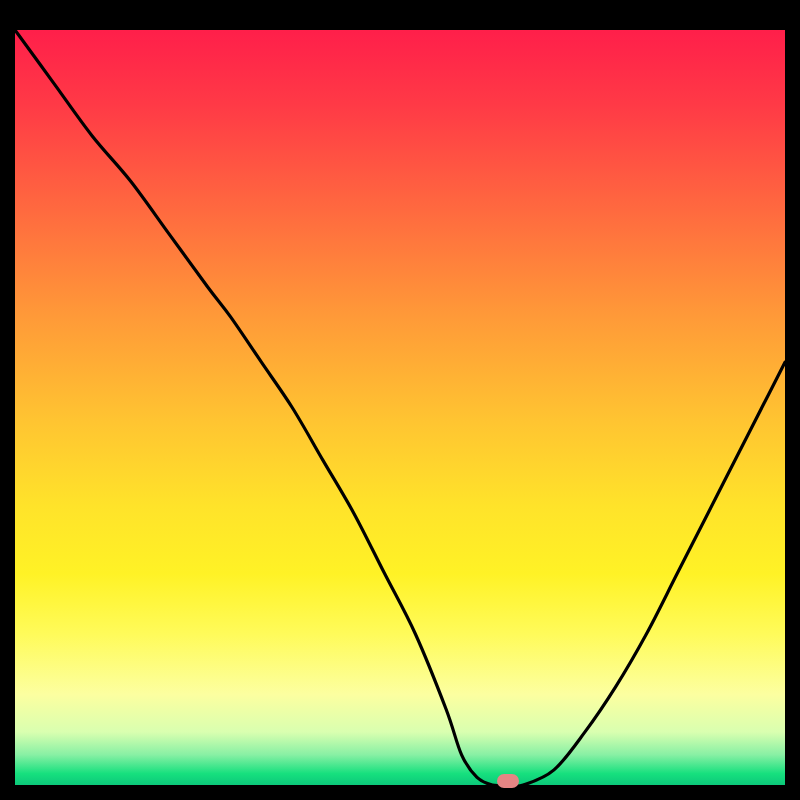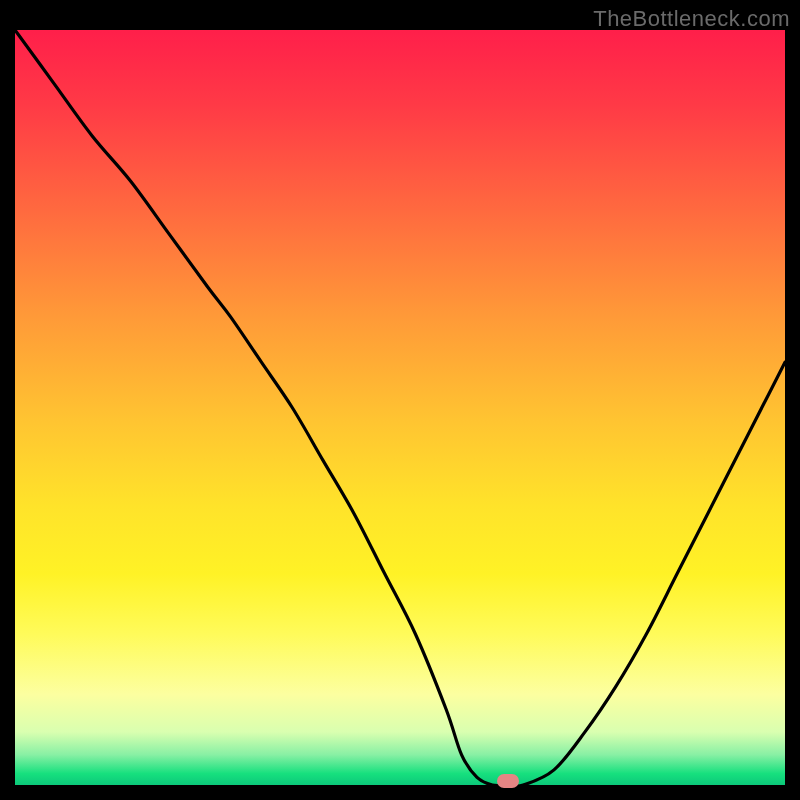--- a/index.html
+++ b/index.html
@@ -64,21 +64,20 @@
     background: #e58584;
     border-radius: 7px;
     transform: translate(-50%, -50%);
   }
 </style>
 </head>
 <body>
 
 <div class="frame">
 
-  <div class="watermark">TheBottleneck.com</div>
 
   <div class="plot">
     <div class="gradient"></div>
 
     <svg class="curve" viewBox="0 0 770 755" preserveAspectRatio="none">
       <path id="curve-path" fill="none" stroke="#000" stroke-width="3.2" stroke-linejoin="round" stroke-linecap="round" d="M 0.00 0.00 C 6.42 8.81, 25.67 35.23, 38.50 52.85 C 51.33 70.47, 64.17 89.34, 77.00 105.70 C 89.83 122.06, 102.67 134.64, 115.50 151.00 C 128.33 167.36, 141.17 186.23, 154.00 203.85 C 166.83 221.47, 182.23 242.86, 192.50 256.70 C 202.77 270.54, 206.62 274.32, 215.60 286.90 C 224.58 299.48, 236.13 317.10, 246.40 332.20 C 256.67 347.30, 266.93 361.14, 277.20 377.50 C 287.47 393.86, 297.73 412.73, 308.00 430.35 C 318.27 447.97, 328.53 464.32, 338.80 483.20 C 349.07 502.07, 359.33 523.47, 369.60 543.60 C 379.87 563.73, 390.13 581.35, 400.40 604.00 C 410.67 626.65, 423.50 659.37, 431.20 679.50 C 438.90 699.63, 441.47 713.47, 446.60 724.80 C 451.73 736.13, 456.87 742.42, 462.00 747.45 C 467.13 752.48, 472.27 753.74, 477.40 755.00 C 482.53 756.26, 487.67 755.00, 492.80 755.00 C 497.93 755.00, 500.50 757.52, 508.20 755.00 C 515.90 752.48, 528.73 748.71, 539.00 739.90 C 549.27 731.09, 559.53 715.99, 569.80 702.15 C 580.07 688.31, 590.33 673.21, 600.60 656.85 C 610.87 640.49, 621.13 622.88, 631.40 604.00 C 641.67 585.13, 651.93 563.73, 662.20 543.60 C 672.47 523.47, 682.73 503.33, 693.00 483.20 C 703.27 463.07, 713.53 442.93, 723.80 422.80 C 734.07 402.67, 746.90 377.50, 754.60 362.40 C 762.30 347.30, 767.43 337.23, 770.00 332.20"></path>
     </svg>
 
     <div class="marker" id="optimum-marker" style="left: 492.8px; top: 751px;"></div>
   </div>

